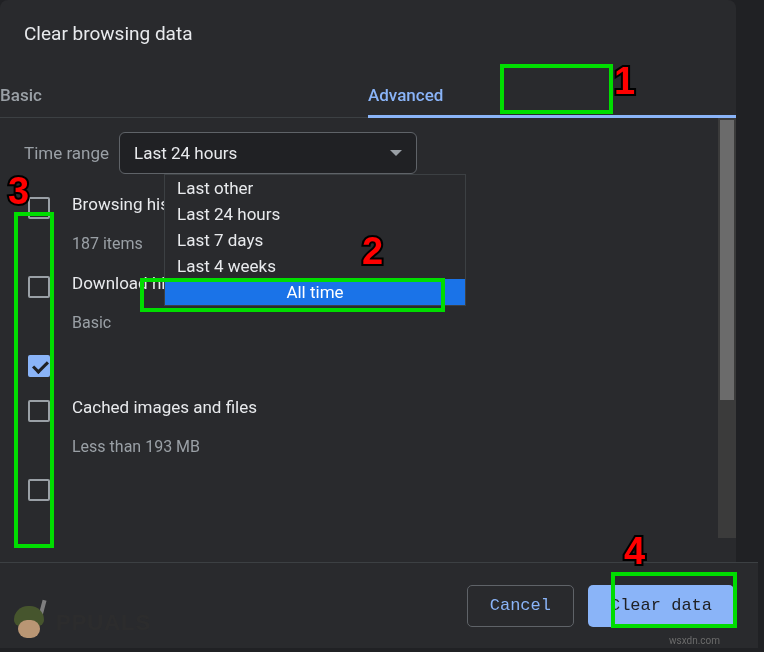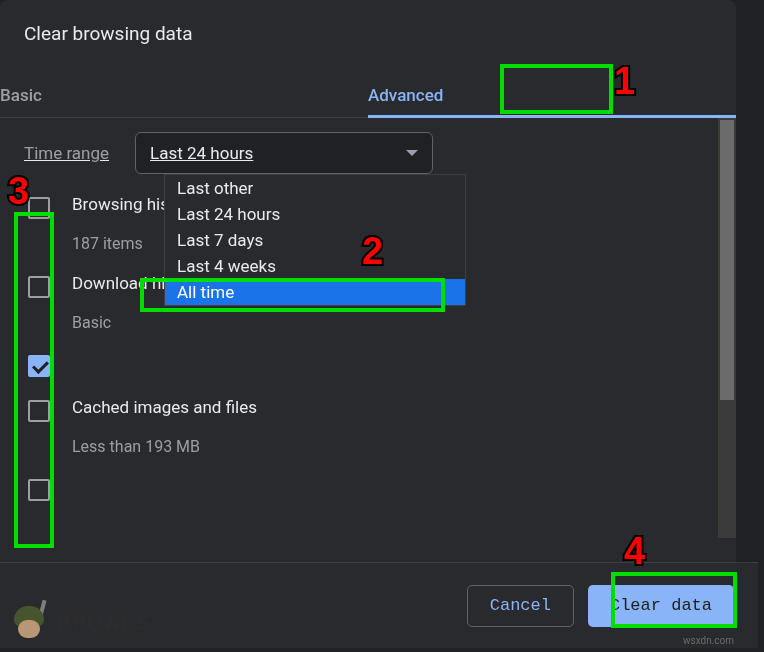--- a/index.html
+++ b/index.html
@@ -56,24 +56,23 @@
     position: relative;
     height: 420px;
   }
   .content {
     padding: 14px 24px 0 24px;
     position: relative;
   }
   .time-row {
     display: flex;
     align-items: center;
-    gap: 26px;
+    gap: 10px;
     margin-bottom: 20px;
     position: relative;
-    text-decoration: underline;
   }
   .time-label {
     font-size: 17px;
     color: #9aa0a6;
   }
   .select-box {
     width: 298px;
     height: 42px;
     background: #202124;
     border: 1px solid #5f6368;
@@ -103,20 +102,21 @@
   }
   .dropdown-item {
     padding: 3px 12px;
     font-size: 17px;
     color: #e8eaed;
     cursor: pointer;
   }
   .dropdown-item.selected {
     background: #1a73e8;
     color: #fff;
+    text-align: center;
   }
   .items {
     display: flex;
     flex-direction: column;
     gap: 20px;
     padding-left: 4px;
   }
   .item {
     display: flex;
     gap: 22px;
@@ -266,21 +266,21 @@
   }
   .wm-text {
     font-family: 'Arial Black', Arial, sans-serif;
     font-weight: 900;
     font-size: 22px;
     color: #2d2d2d;
     letter-spacing: 1px;
   }
   .domain {
     position: absolute;
-    right: 2px;
+    right: 16px;
     bottom: 2px;
     font-size: 10px;
     color: #6b6b6b;
     z-index: 1;
   }
 </style>
 </head>
 <body>
 
 <div class="dialog">

